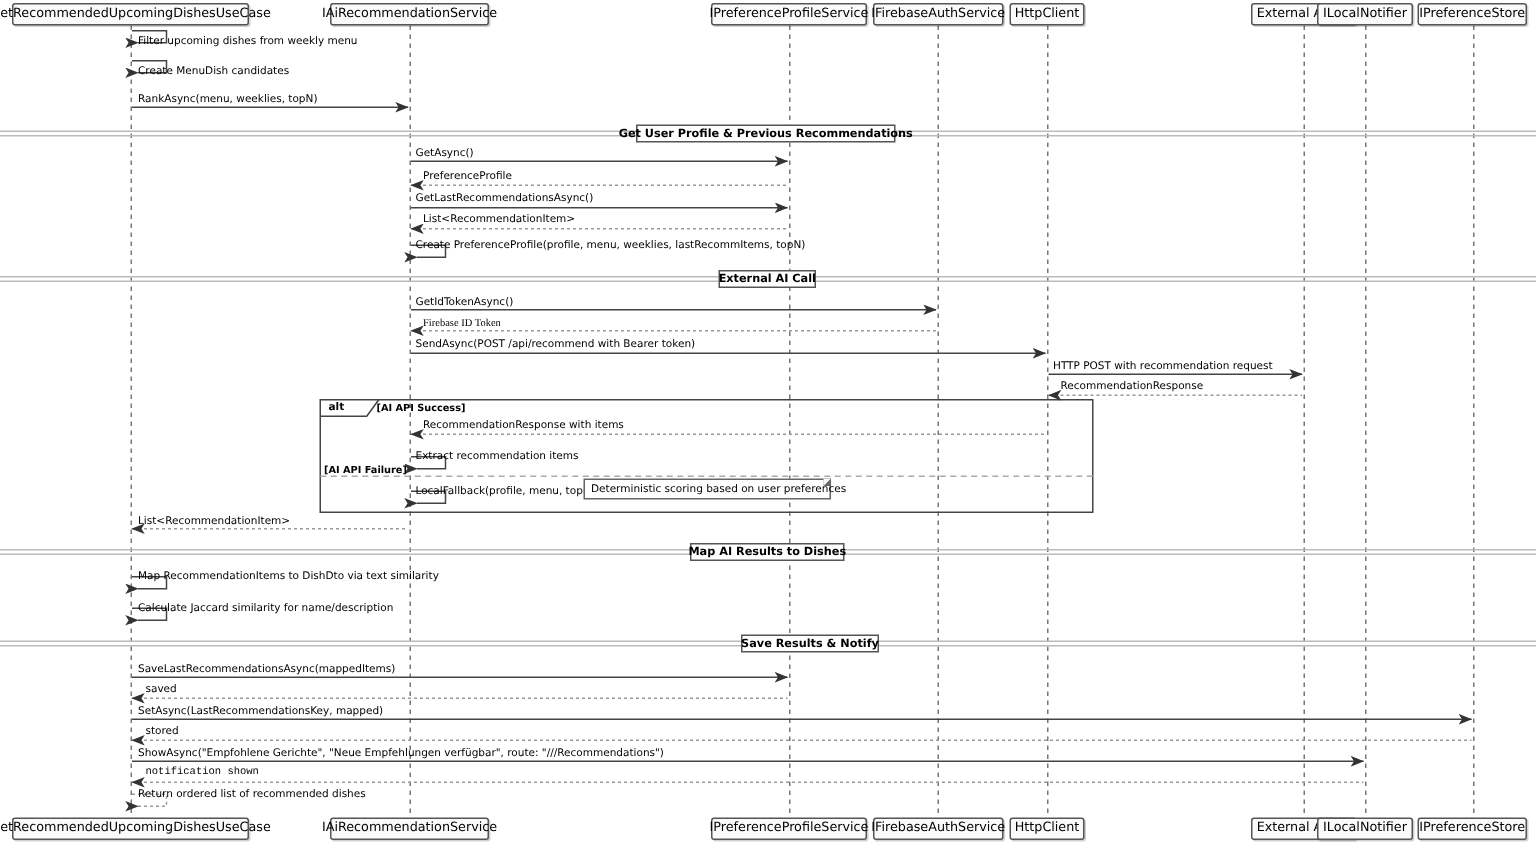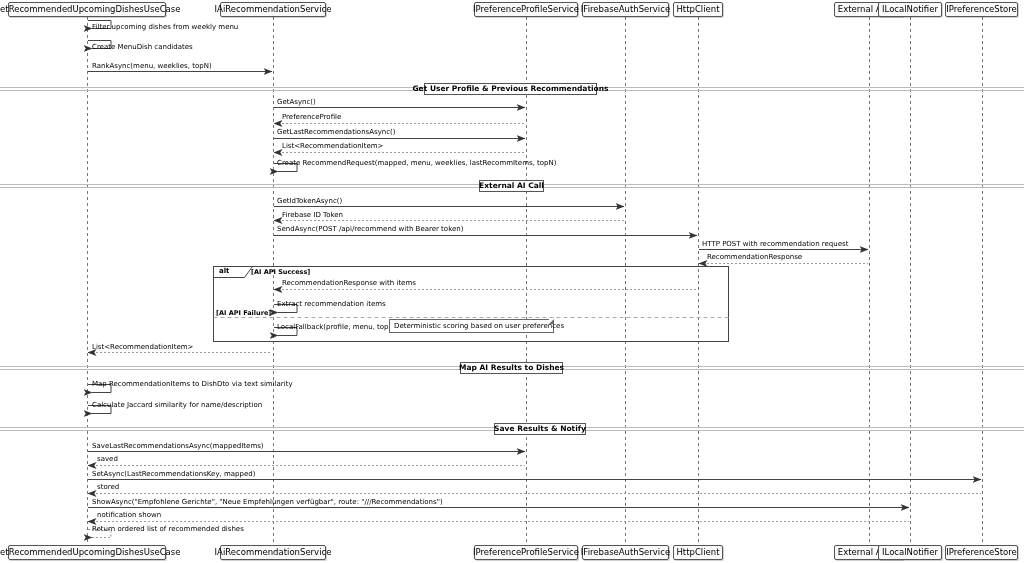--- a/index.html
+++ b/index.html
@@ -202,38 +202,38 @@
       <div class="section-label" style="left: 466px; top: 423px; width: 92px; margin-left: 28px;">Save Results &amp; Notify</div>
     </div>
   <div id="message-labels">
       <div class="msg-label" style="left: 92px; top: 24px;">Filter upcoming dishes from weekly menu</div>
       <div class="msg-label" style="left: 92px; top: 44px; text-align: right;">Create MenuDish candidates</div>
       <div class="msg-label" style="left: 92px; top: 63px;">RankAsync(menu, weeklies, topN)</div>
       <div class="msg-label" style="left: 277px; top: 99px;">GetAsync()</div>
       <div class="msg-label" style="left: 282px; top: 114px;">PreferenceProfile</div>
       <div class="msg-label" style="left: 277px; top: 129px;">GetLastRecommendationsAsync()</div>
       <div class="msg-label" style="left: 282px; top: 143px;">List&lt;RecommendationItem&gt;</div>
-      <div class="msg-label" style="left: 277px; top: 160px;">Create RecommendRequest(mapped, menu, weeklies, lastRecommItems, topN)</div>
+      <div class="msg-label" style="left: 277px; top: 160px;">Create PreferenceProfile(profile, menu, weeklies, lastRecommItems, topN)</div>
       <div class="msg-label" style="left: 277px; top: 198px;">GetIdTokenAsync()</div>
-      <div class="msg-label" style="left: 282px; top: 212px;">Firebase ID Token</div>
+      <div class="msg-label" style="left: 282px; top: 212px; font-family: Liberation Serif, serif;">Firebase ID Token</div>
       <div class="msg-label" style="left: 277px; top: 226px;">SendAsync(POST /api/recommend with Bearer token)</div>
       <div class="msg-label" style="left: 702px; top: 241px;">HTTP POST with recommendation request</div>
       <div class="msg-label" style="left: 707px; top: 254px;">RecommendationResponse</div>
       <div class="msg-label" style="left: 282px; top: 280px;">RecommendationResponse with items</div>
       <div class="msg-label" style="left: 277px; top: 301px;">Extract recommendation items</div>
       <div class="msg-label" style="left: 277px; top: 324px;">LocalFallback(profile, menu, topN)</div>
       <div class="msg-label" style="left: 92px; top: 344px;">List&lt;RecommendationItem&gt;</div>
       <div class="msg-label" style="left: 92px; top: 381px;">Map RecommendationItems to DishDto via text similarity</div>
       <div class="msg-label" style="left: 92px; top: 402px;">Calculate Jaccard similarity for name/description</div>
       <div class="msg-label" style="left: 92px; top: 443px;">SaveLastRecommendationsAsync(mappedItems)</div>
       <div class="msg-label" style="left: 97px; top: 456px;">saved</div>
       <div class="msg-label" style="left: 92px; top: 471px;">SetAsync(LastRecommendationsKey, mapped)</div>
       <div class="msg-label" style="left: 97px; top: 484px;">stored</div>
       <div class="msg-label" style="left: 92px; top: 499px;">ShowAsync("Empfohlene Gerichte", "Neue Empfehlungen verfügbar", route: "///Recommendations")</div>
-      <div class="msg-label" style="left: 97px; top: 512px;">notification shown</div>
+      <div class="msg-label" style="left: 97px; top: 512px; font-family: Liberation Mono, monospace;">notification shown</div>
       <div class="msg-label" style="left: 92px; top: 526px;">Return ordered list of recommended dishes</div>
     </div>
   <div id="fragment-labels">
       <div class="frag-tag" style="left: 219px; top: 268px;">alt</div>
       <div class="frag-cond" style="left: 251px; top: 269px;">[AI API Success]</div>
       <div class="frag-cond" style="left: 216px; top: 310px;">[AI API Failure]</div>
     </div>
   <div id="note-layer">
       <div class="note-box" style="left: 389px; top: 319px; width: 165px;">Deterministic scoring based on user preferences</div>
       <div class="note-fold" style="left: 549px; top: 319px;"></div>

